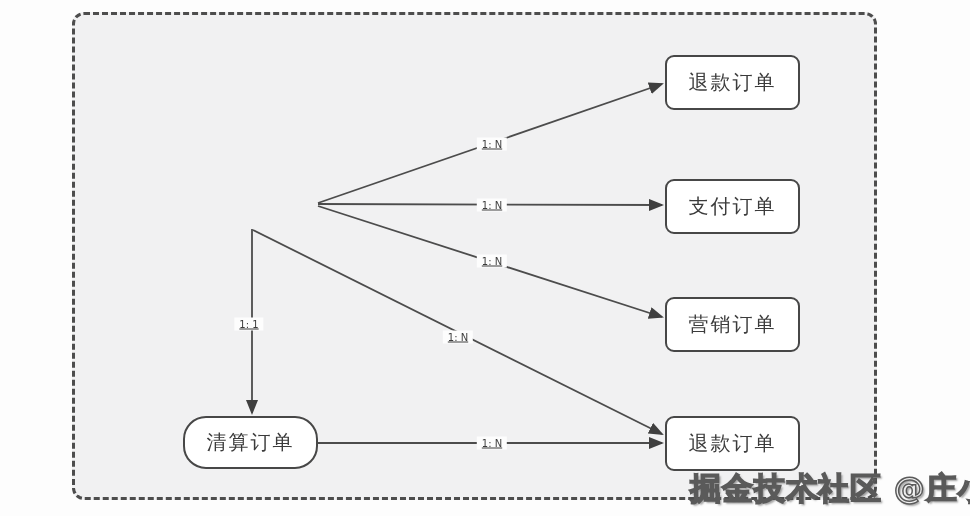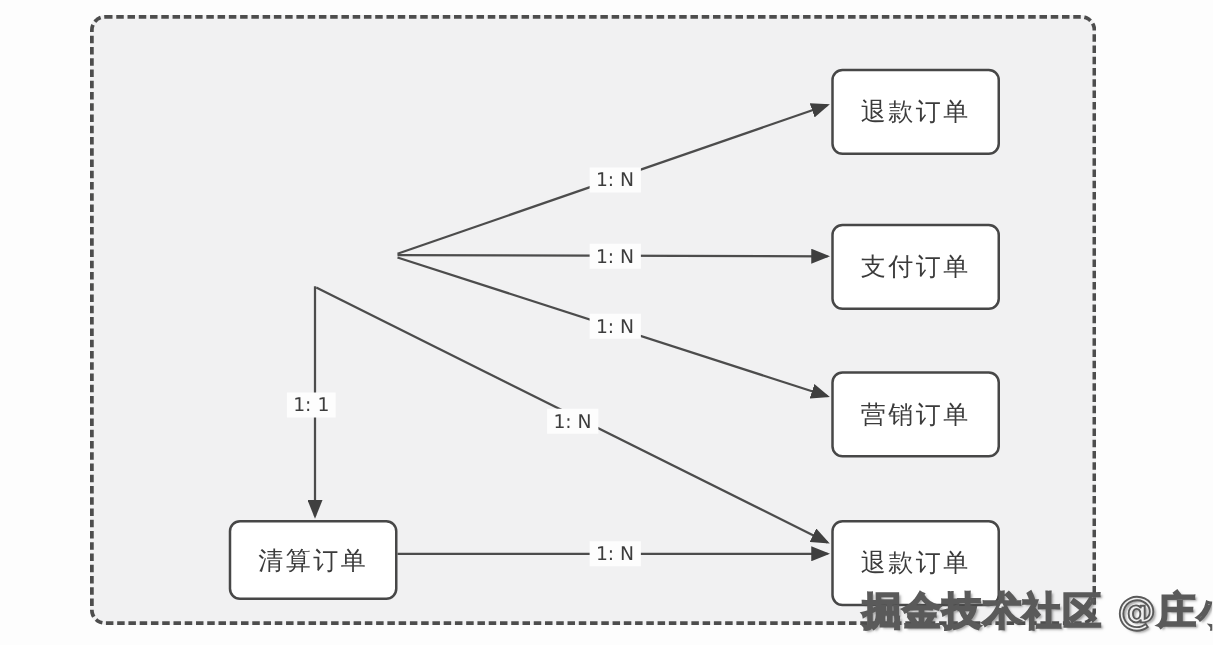--- a/index.html
+++ b/index.html
@@ -21,55 +21,56 @@
     top: 12px;
     width: 799px;
     height: 482px;
     background: #f1f1f2;
     border: 3px dashed #4d4d4d;
     border-radius: 12px;
   }
   .node {
     position: absolute;
     width: 135px;
-    height: 69px;
+    height: 55px;
     background: #ffffff;
     border: 2px solid #474747;
     border-radius: 9px;
     box-sizing: border-box;
     display: flex;
     align-items: center;
     justify-content: center;
     font-size: 20px;
     letter-spacing: 2px;
     color: #3b3b3b;
     z-index: 3;
   }
   .node-trade    { left: 183px; top: 174px; }
   .node-refund   { left: 665px; top: 55px;  }
   .node-payment  { left: 665px; top: 179px; }
   .node-marketing{ left: 665px; top: 297px; }
   .node-split    { left: 665px; top: 416px; }
-  .node-clearing { left: 183px; top: 416px; height: 64px; }
+  .node-clearing { left: 183px; top: 416px; height: 53px; border-radius: 23px; }
   svg.wires {
     position: absolute;
     left: 0; top: 0;
     width: 970px; height: 516px;
     z-index: 2;
   }
   svg.wires line { stroke: #4c4c4c; stroke-width: 1.8; }
   .edge-label {
     position: absolute;
     transform: translate(-50%, -50%);
     background: #fdfdfd;
     padding: 1px 5px;
-    font-size: 15px;
+    font-size: 10px;
     color: #3c3c3c;
     white-space: pre;
     z-index: 4;
+    text-decoration: underline;
   }
   .lbl-refund   { left: 492px; top: 144px; }
   .lbl-payment  { left: 492px; top: 205px; }
   .lbl-marketing{ left: 492px; top: 261px; }
   .lbl-clearing { left: 249px; top: 324px; }
   .lbl-split    { left: 458px; top: 337px; }
   .lbl-clr-split{ left: 492px; top: 443px; }
   .watermark {
     position: absolute;
     left: 690px;

